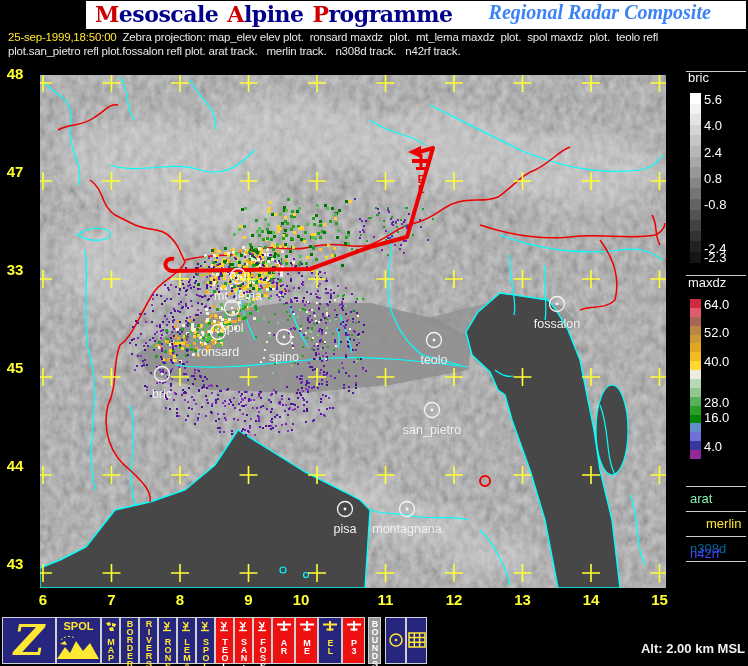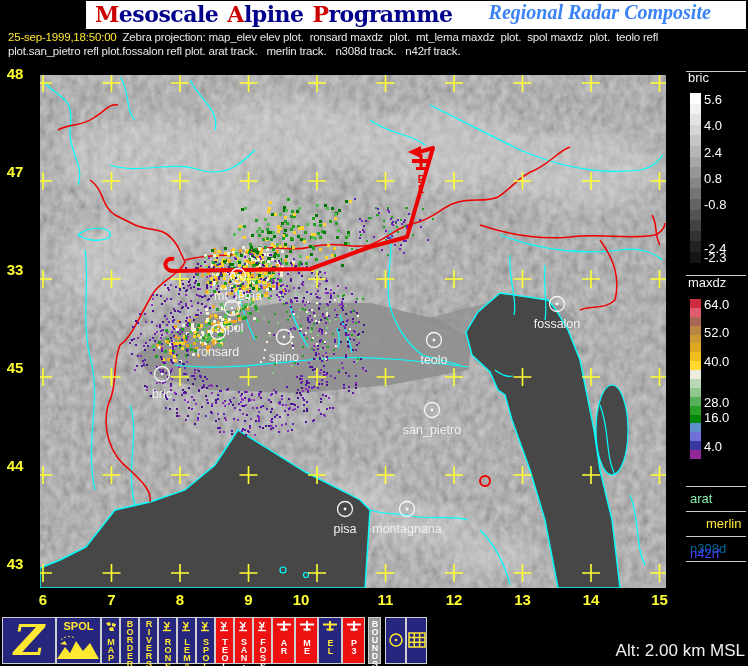--- a/index.html
+++ b/index.html
@@ -25,21 +25,21 @@
   .lon-label{width:26px;height:18px;line-height:18px;top:591px;}
   
   #map{left:40px;top:75px;width:626px;height:513px;}
   
   .sep{height:1px;background:#cccccc;left:686px;width:60px;}
   .cb-title{left:688px;color:#f2f2f2;font-size:13px;height:14px;}
   .cb-bar{left:690px;width:11px;}
   .cb-step{width:11px;}
   .cb-label{left:704px;color:#ffffff;font-size:13px;height:14px;white-space:nowrap;}
   .leg-label{left:690px;font-size:13px;height:14px;white-space:nowrap;}
-  #alt-text{right:3px;top:641px;color:#f0f0f0;font-size:17px;}
+  #alt-text{right:3px;top:641px;color:#f0f0f0;font-size:13px;font-weight:bold;}
   
   #toolbar{left:0;top:617px;width:748px;height:47px;}
   .tb-btn{position:absolute;top:0;height:45px;border:1px solid #cfcfcf;
     box-sizing:content-box;display:flex;flex-direction:column;align-items:center;}
   .tb-navy{background:#26267e;} .tb-red{background:#ee1111;} .tb-gray{background:#999999;}
   .vlabel{writing-mode:vertical-lr;text-orientation:upright;font-size:9px;font-weight:bold;
     letter-spacing:-2px;line-height:1;margin-top:1px;}
   .fg-yellow{color:#ffe832;} .fg-white{color:#ffffff;}
   #zebra-logo{width:52px;display:flex;align-items:center;justify-content:center;}
   #zebra-z{font-family:"DejaVu Serif",serif;font-style:italic;font-weight:bold;

